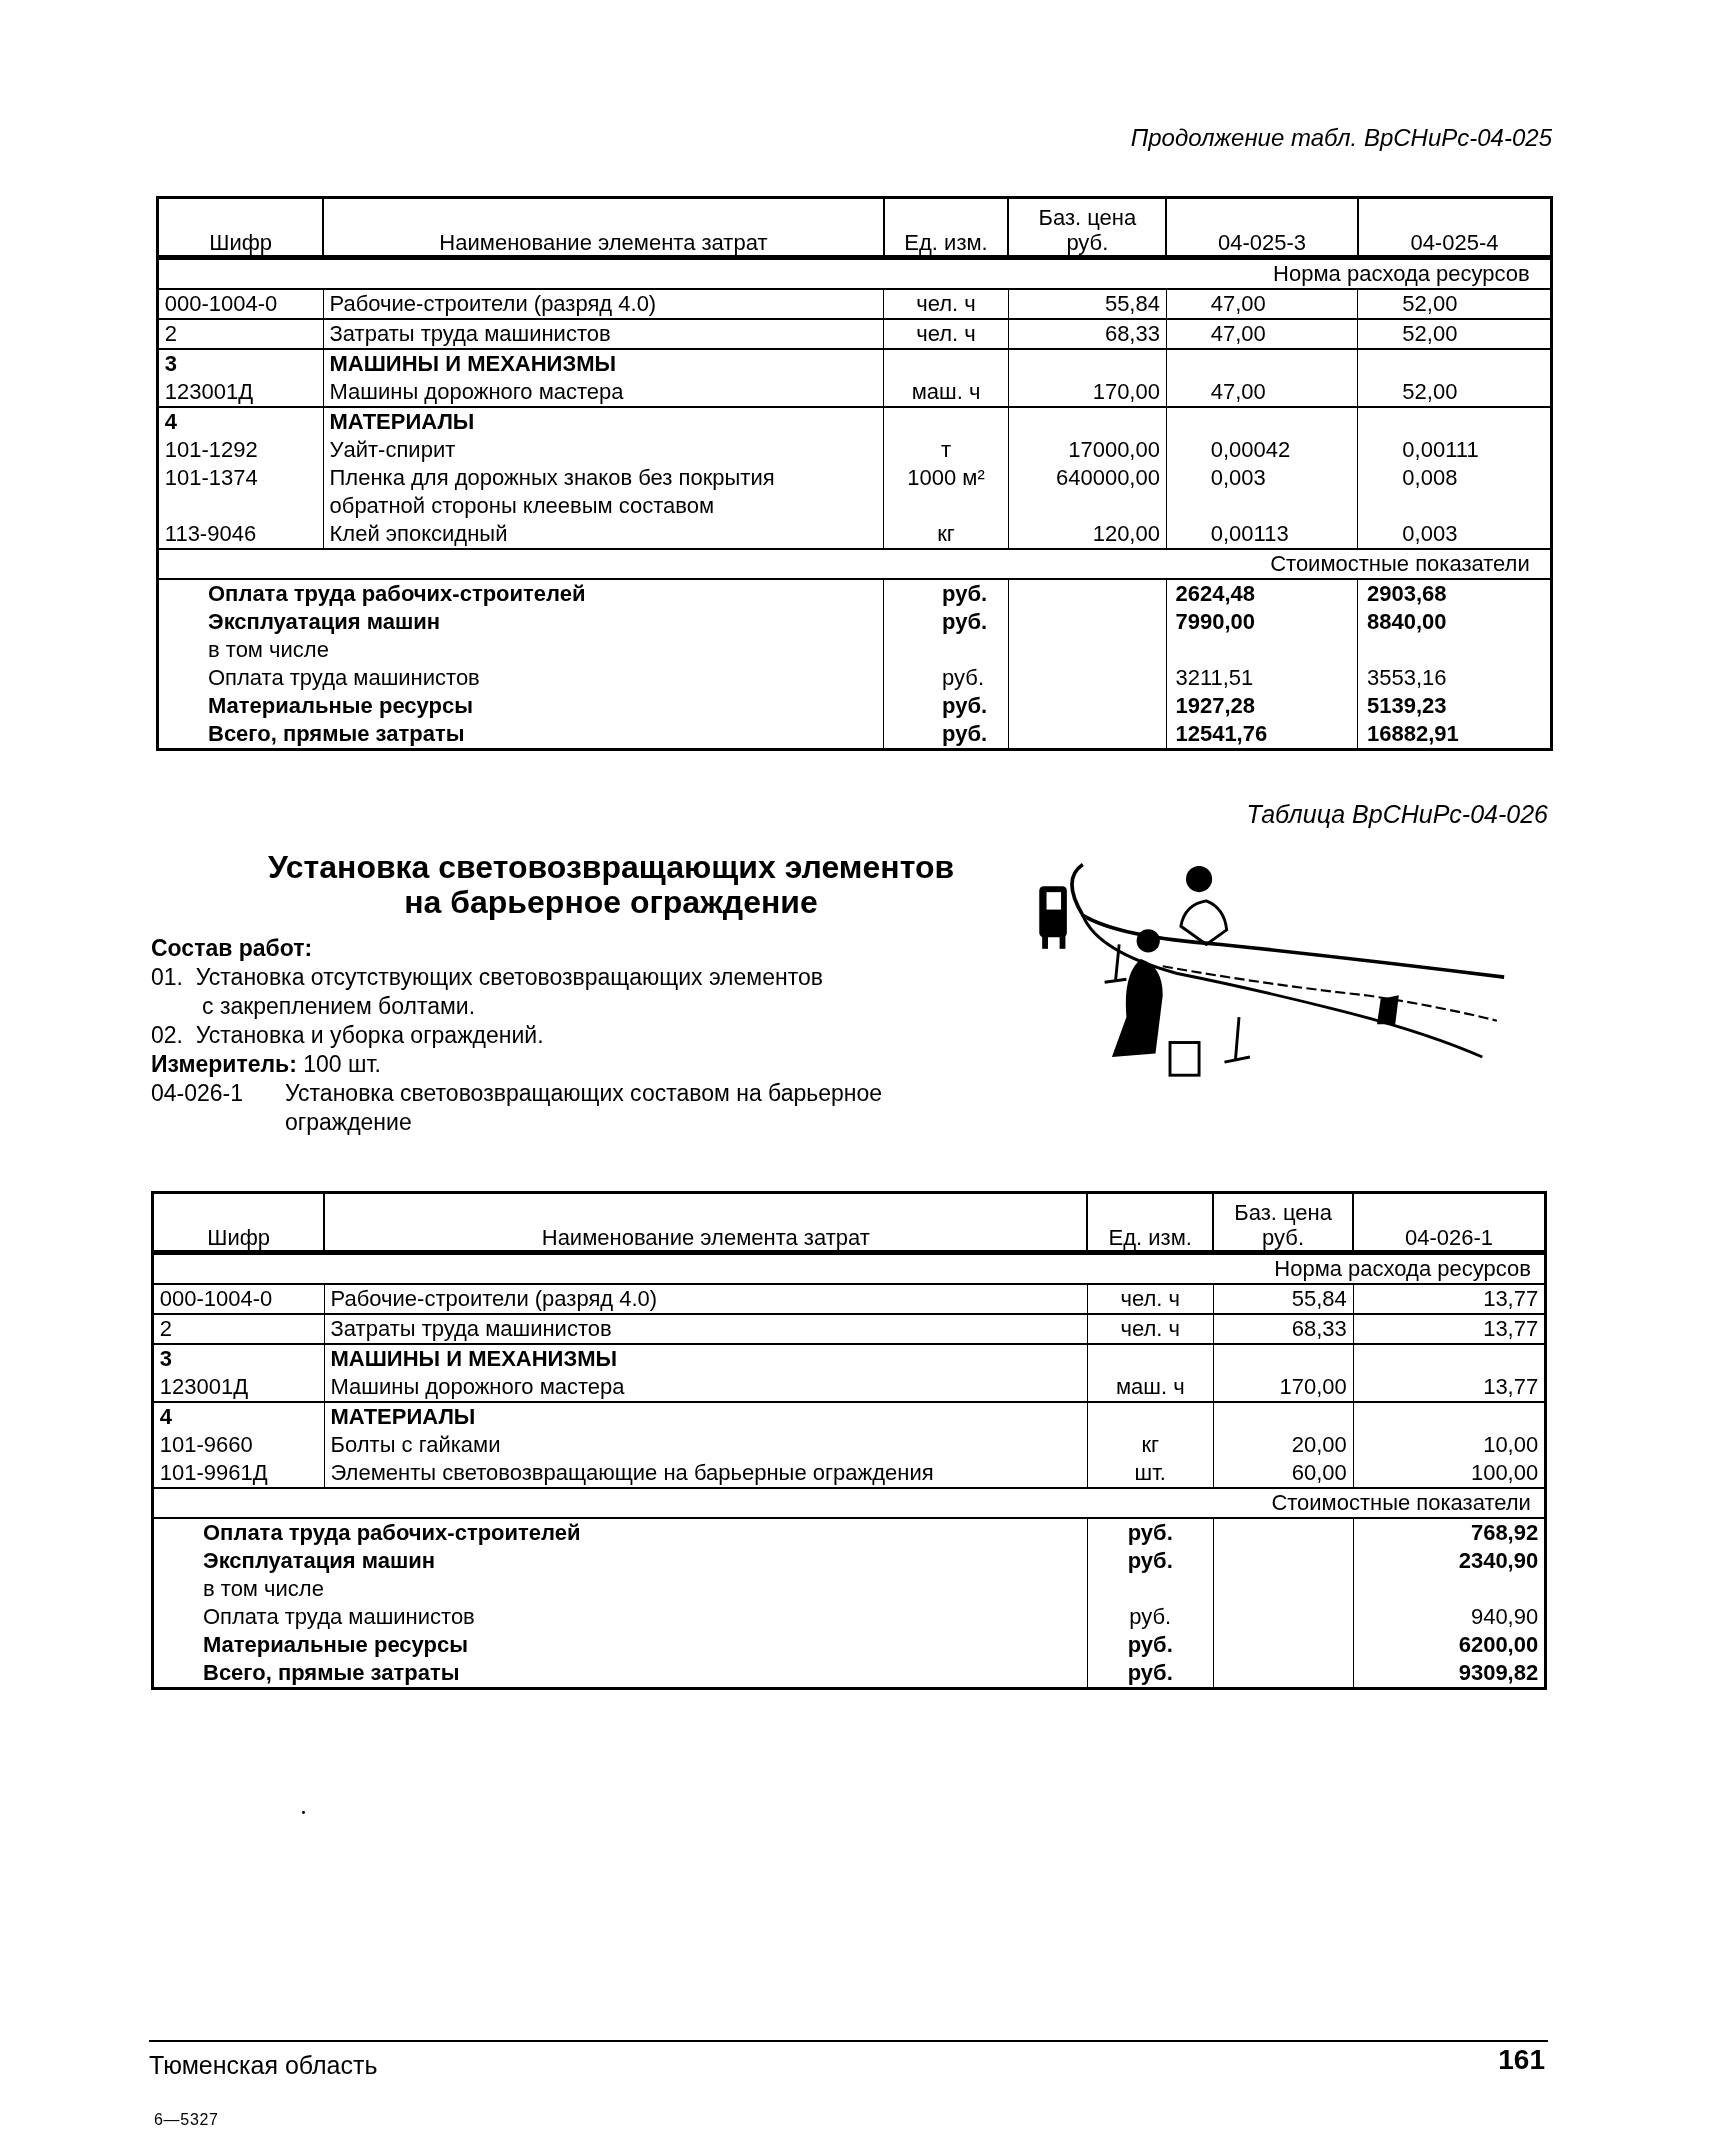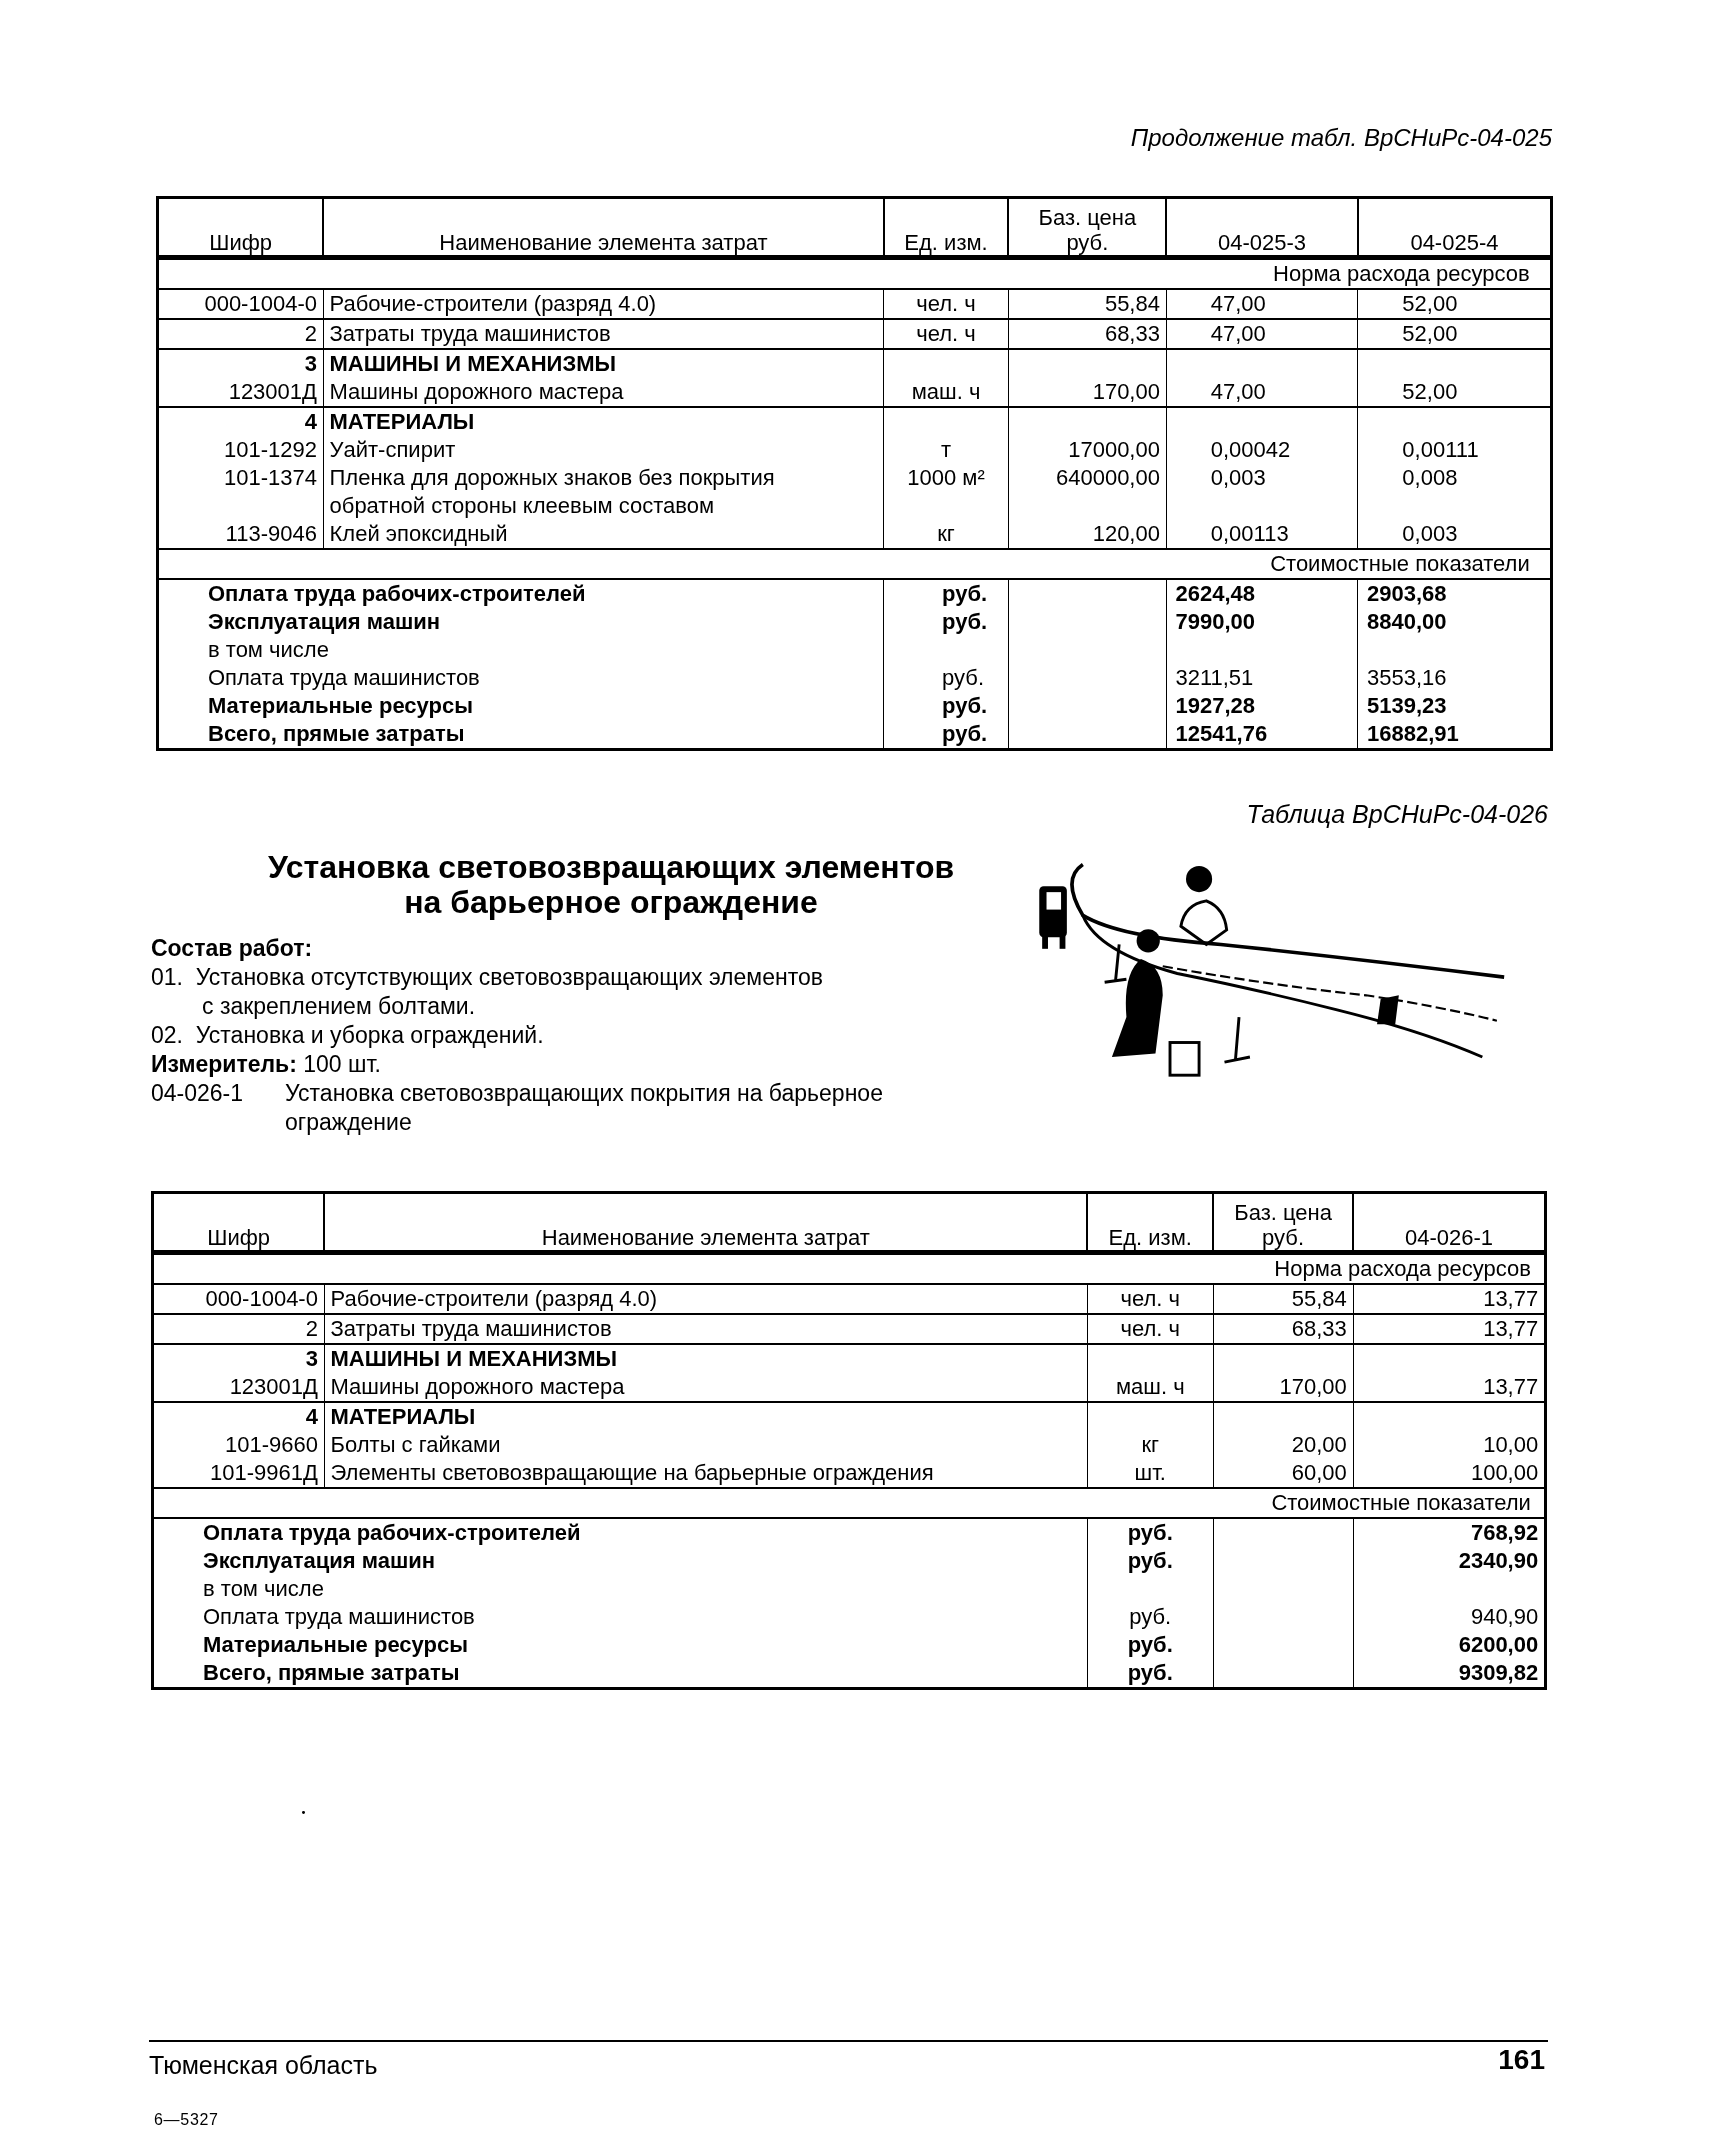--- a/index.html
+++ b/index.html
@@ -12,21 +12,21 @@
   .tbl-caption { left: 945px; top: 800px; width: 603px; text-align: right; font-style: italic; font-size: 25px; }
 
   table.norm { position: absolute; border-collapse: collapse; font-size: 22px; line-height: 28px; }
   table.norm td, table.norm th { font-weight: normal; padding: 0 5.8px; vertical-align: bottom; }
   table.norm { border: 3.6px solid #000; }
   .hdr th { border-right: 2.2px solid #000; border-bottom: 5.1px solid #000; text-align: center; vertical-align: middle; height: 60px; line-height: 25px; }
   .hdr th:last-child { border-right: none; }
   .section-row td { text-align: right; border-bottom: 2.2px solid #000; height: 28px; }
   .grp td { border-right: 1.5px solid #000; border-bottom: 2.2px solid #000; }
   .grp td:last-child { border-right: none; }
-  .c-code { text-align: right; }
+  .c-code { text-align: left; }
   .c-unit { text-align: center; }
   .c-num { text-align: right; }
   .bold { font-weight: bold; }
   .cell-lines div { height: 28px; white-space: nowrap; }
   .cost td { border-right: 1.5px solid #000; vertical-align: top; }
   .cost td:last-child { border-right: none; }
   .cost .name-col { padding-left: 49px; }
 
   .title { left: 182px; top: 850px; width: 858px; text-align: center; font-weight: bold; font-size: 32px; line-height: 35px; }
   .works { left: 151px; top: 934px; width: 872px; font-size: 23px; line-height: 29px; }
@@ -237,21 +237,21 @@
 </div>
 
 <div class="abs works">
   <div class="lbl">Состав работ:</div>
   <div><span>01.</span>&nbsp;&nbsp;<span>Установка отсутствующих световозвращающих элементов</span></div>
   <div class="ind">с закреплением болтами.</div>
   <div><span>02.</span>&nbsp;&nbsp;<span>Установка и уборка ограждений.</span></div>
   <div><span class="lbl">Измеритель:</span> <span>100 шт.</span></div>
   <div class="row">
       <span class="code">04-026-1</span>
-      <span>Установка световозвращающих покрытия на барьерное</span>
+      <span>Установка световозвращающих составом на барьерное</span>
     </div>
   <div class="row">
       <span class="code"></span>
       <span>ограждение</span>
     </div>
 </div>
 
 <div class="abs illus">
   <svg width="523" height="247" viewBox="0 0 720 340">
 

